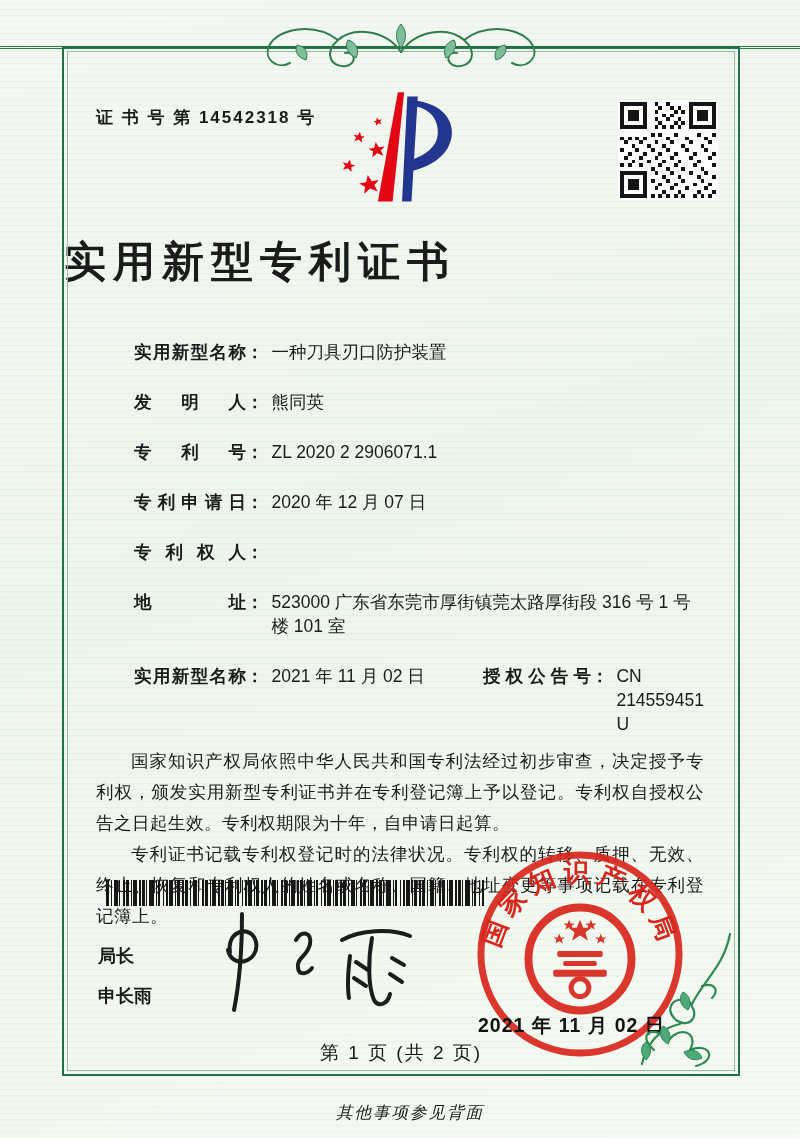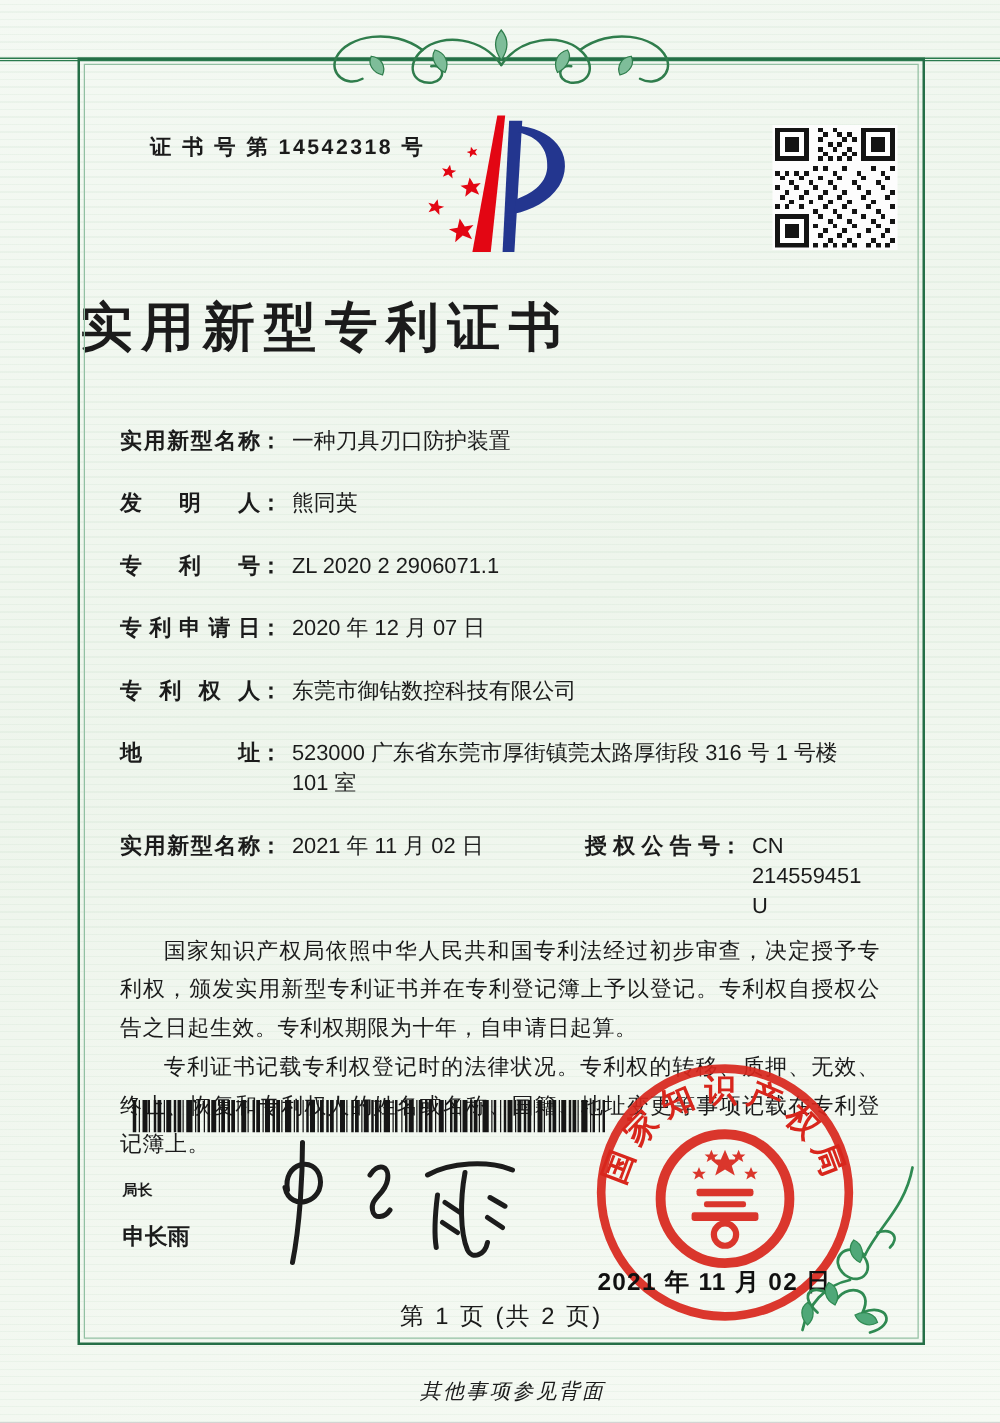--- a/index.html
+++ b/index.html
@@ -13,39 +13,39 @@
   }
   .top-line{position:absolute;top:46px;left:0;width:800px;height:3px;
     background:linear-gradient(180deg,#2a7a4e 0 1px,#e8f2e8 1px 2px,#2a7a4e 2px 3px);}
   .frame{
     position:absolute;left:62px;top:46px;right:60px;bottom:62px;
     border:2px solid #256f47;
   }
   .frame::before{content:"";position:absolute;inset:3px;border:1px solid #92c0a3;pointer-events:none;}
   .ornament{position:absolute;top:-30px;left:50%;transform:translateX(-50%);}
   .cert-no{position:absolute;top:58px;left:32px;font-size:17px;font-weight:600;
-    letter-spacing:2px;font-family:"Liberation Sans",sans-serif;margin-left:24px;}
+    letter-spacing:2px;font-family:"Liberation Sans",sans-serif;}
   .logo{position:absolute;top:42px;left:50%;transform:translateX(-50%);}
   .qr{position:absolute;top:52px;right:20px;width:96px;height:96px;background:#fdfdfd;padding:2px;}
   .title{margin:0;padding-top:186px;text-align:left;font-size:42px;font-weight:700;
     letter-spacing:7px;font-family:"DejaVu Serif","Liberation Serif",serif;}
   .fields{margin:50px 34px 0 32px;font-family:"Liberation Sans",sans-serif;font-size:17.5px;font-weight:500;}
-  .row{display:flex;margin-bottom:26px;line-height:24px;}
+  .row{display:flex;margin-bottom:26px;line-height:24px;margin-left:38px;}
   .lab{width:112px;text-align:justify;text-align-last:justify;flex:none;font-weight:600;}
   .colon{flex:none;margin-right:8px;font-weight:600;}
   .val{flex:1;}
   .grant-row{display:flex;margin-bottom:0;}
   .grant-left{display:flex;width:372px;}
   .grant-right{display:flex;flex:1;}
   .grant-right .lab{width:108px;}
   .paras{margin:10px 34px 0 32px;font-size:17.5px;line-height:31px;text-align:justify;letter-spacing:.5px;}
   .paras p{margin:0;text-indent:2em;}
   .barcode{position:absolute;left:42px;top:832px;}
   .sig-block{position:absolute;left:34px;top:896px;font-family:"Liberation Sans",sans-serif;}
-  .sig-title{font-size:12px;font-weight:600;margin-bottom:16px;}
+  .sig-title{font-size:18px;font-weight:600;margin-bottom:16px;}
   .sig-name{font-size:18px;font-weight:600;}
   .signature{position:absolute;left:140px;top:858px;}
   .seal{position:absolute;left:410px;top:800px;width:212px;height:212px;}
   .seal-date{position:absolute;left:4px;top:164px;width:190px;font-size:19.5px;font-weight:700;
     color:#111;font-family:"Liberation Sans",sans-serif;letter-spacing:1px;}
   .flourish{position:absolute;right:4px;bottom:2px;}
   .page-num{position:absolute;bottom:8px;left:0;right:0;text-align:center;font-size:19px;
     letter-spacing:2px;font-family:"Liberation Sans",sans-serif;}
   .back-note{position:absolute;bottom:14px;left:0;right:0;text-align:center;font-size:16.5px;
     letter-spacing:2px;font-style:italic;padding-left:20px;}
@@ -138,21 +138,20 @@
         <span class="val">ZL 2020 2 2906071.1</span>
       </div>
       <div class="row">
         <span class="lab">专利申请日</span>
           <span class="colon">：</span>
         <span class="val">2020 年 12 月 07 日</span>
       </div>
       <div class="row">
         <span class="lab">专利权人</span>
           <span class="colon">：</span>
-        <span class="val">东莞市御钻数控科技有限公司</span>
       </div>
       <div class="row">
         <span class="lab">地址</span>
           <span class="colon">：</span>
         <span class="val">523000 广东省东莞市厚街镇莞太路厚街段 316 号 1 号楼 101 室</span>
       </div>
       <div class="row grant-row">
         <span class="grant-left">
           <span class="lab">实用新型名称</span>
             <span class="colon">：</span>

